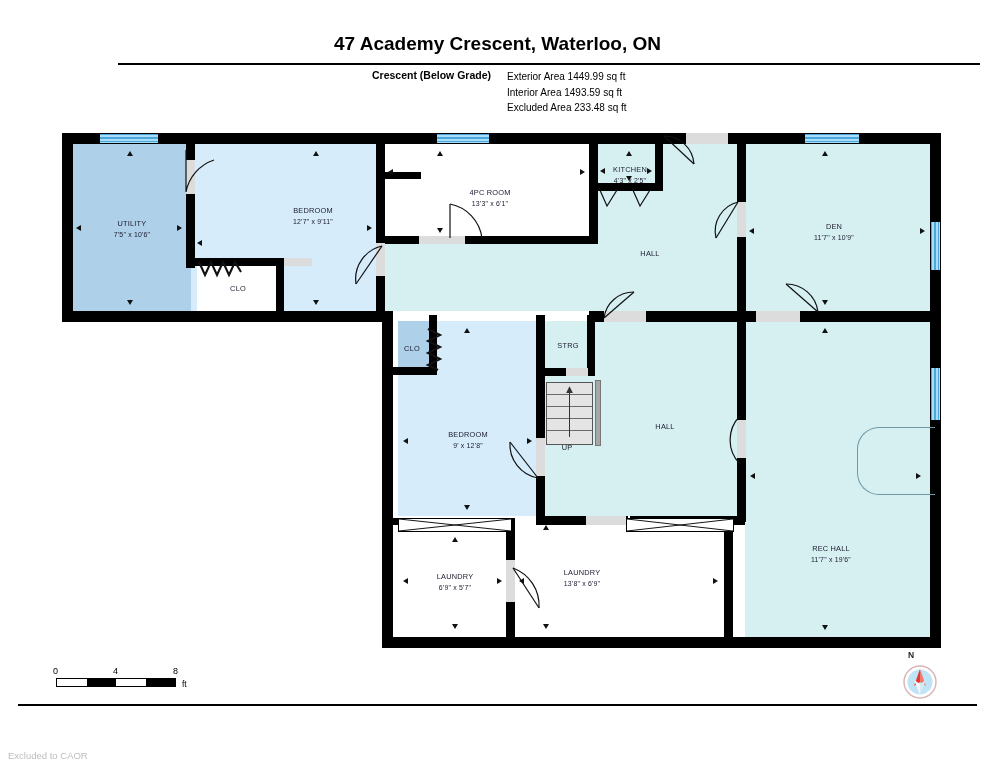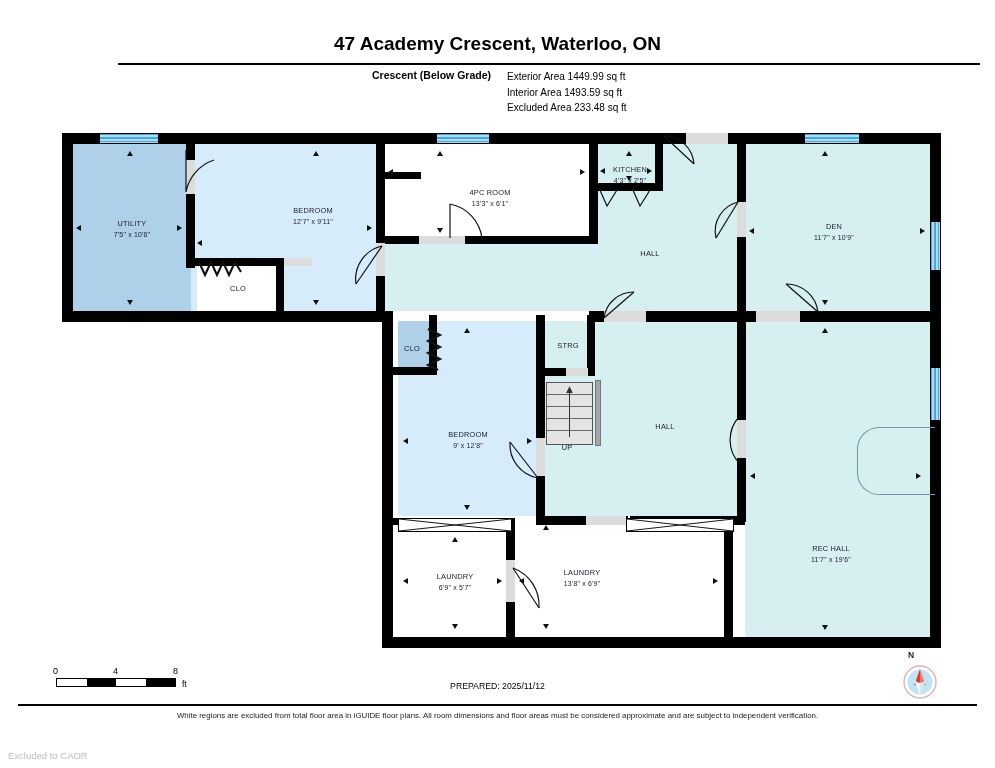--- a/index.html
+++ b/index.html
@@ -433,31 +433,29 @@
   <div class="sb-tick" style="left:113px; top:666px;">4</div>
   <div class="sb-tick" style="left:173px; top:666px;">8</div>
   <div id="scalebar">
     <div class="sb-w" style="width:25%"></div>
     <div class="sb-b" style="width:25%"></div>
     <div class="sb-w" style="width:25%"></div>
     <div class="sb-b" style="width:25%"></div>
   </div>
   <div id="sb-unit">ft</div>
 
-  <div id="prepared">PREPARED: 2025/11/12</div>
 
   <div id="compass">
     <div id="compass-n">N</div>
     <svg width="46" height="50" viewBox="0 0 46 50">
       <circle cx="23" cy="32" r="16" fill="#ffffff" stroke="#d9b3b3" stroke-width="1.4"></circle>
       <circle cx="23" cy="32" r="12.5" fill="#bfe4f5"></circle>
       <polygon points="23,19 17,36 23,32" fill="#e8372e"></polygon>
       <polygon points="23,19 29,36 23,32" fill="#f07a72"></polygon>
       <polygon points="23,45 17,30 23,34" fill="#f2f7fa"></polygon>
       <polygon points="23,45 29,30 23,34" fill="#d8e8f0"></polygon>
     </svg>
   </div>
 
   <div id="footer-rule"></div>
-  <div id="disclaimer">White regions are excluded from total floor area in iGUIDE floor plans. All room dimensions and floor areas must be considered approximate and are subject to independent verification.</div>
   <div id="licensed">Excluded to CAOR</div>
 
 </div>
 
 </body></html>

